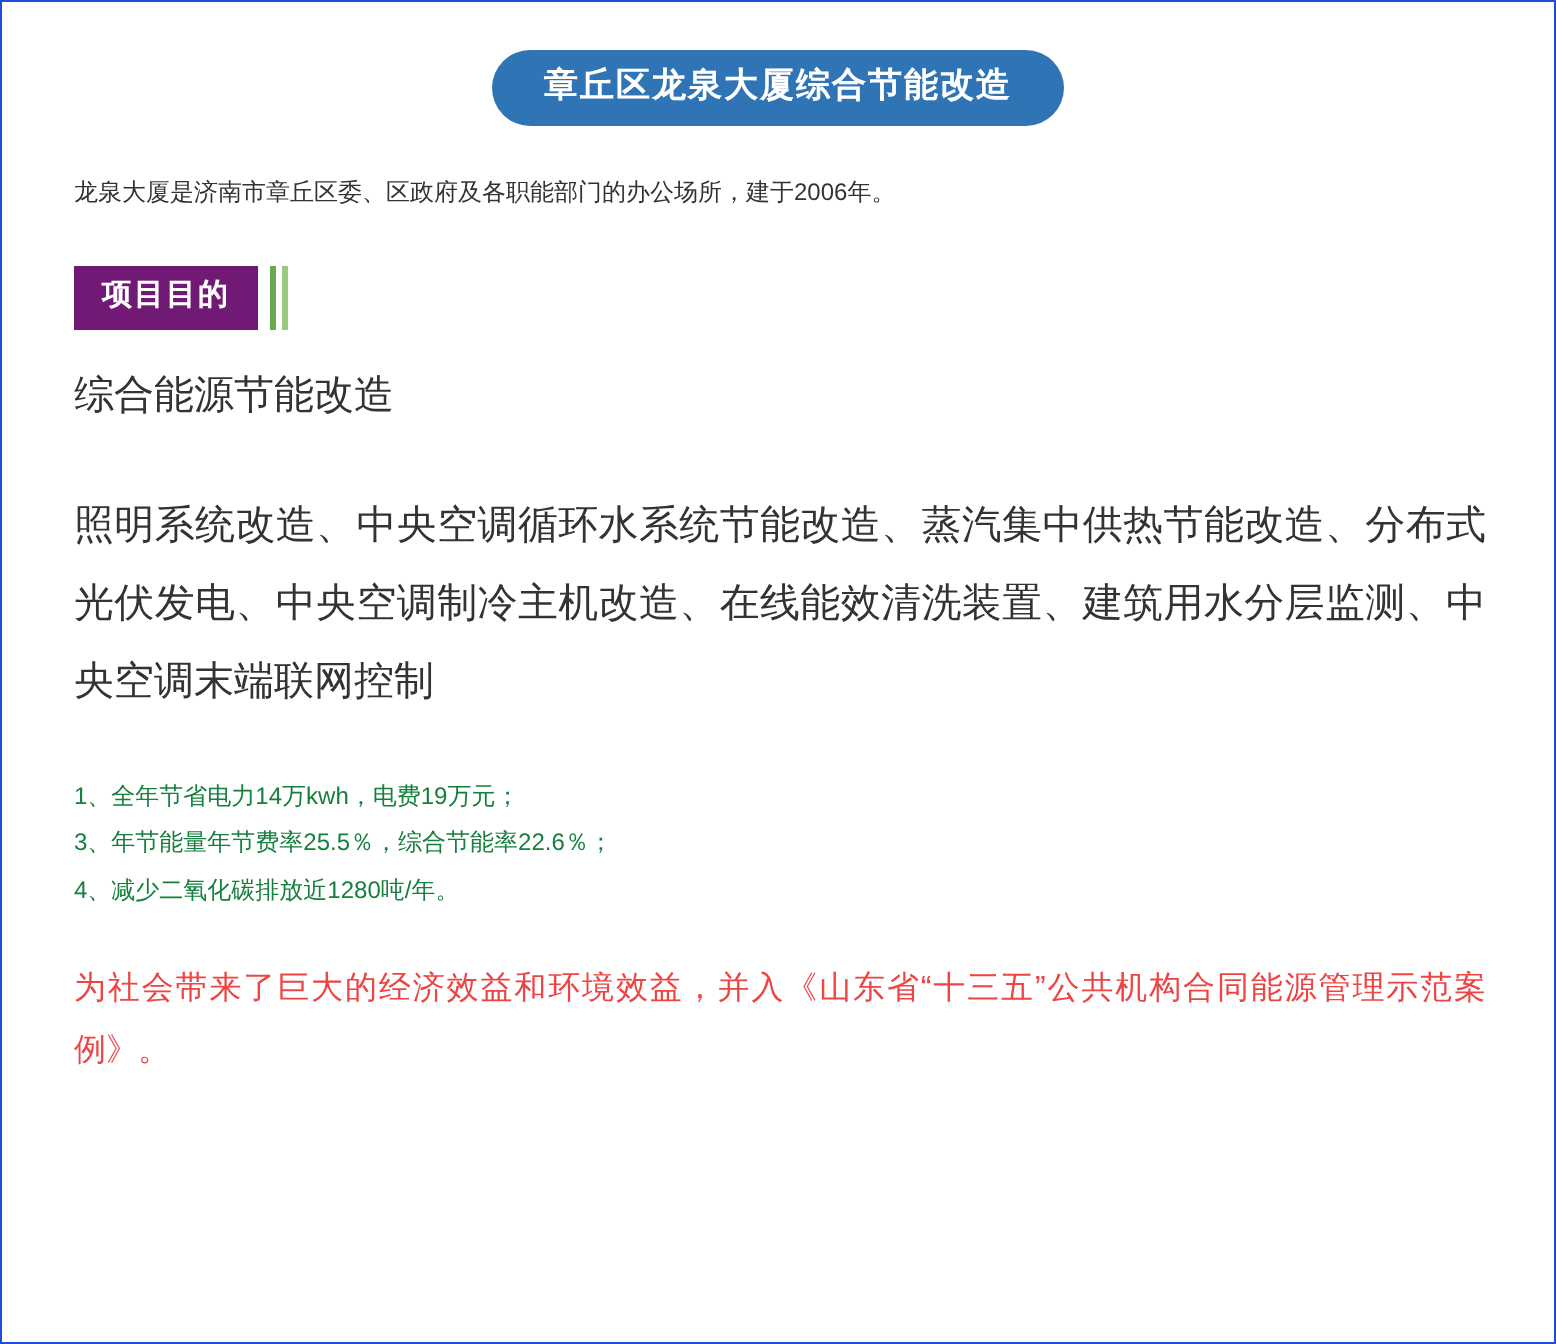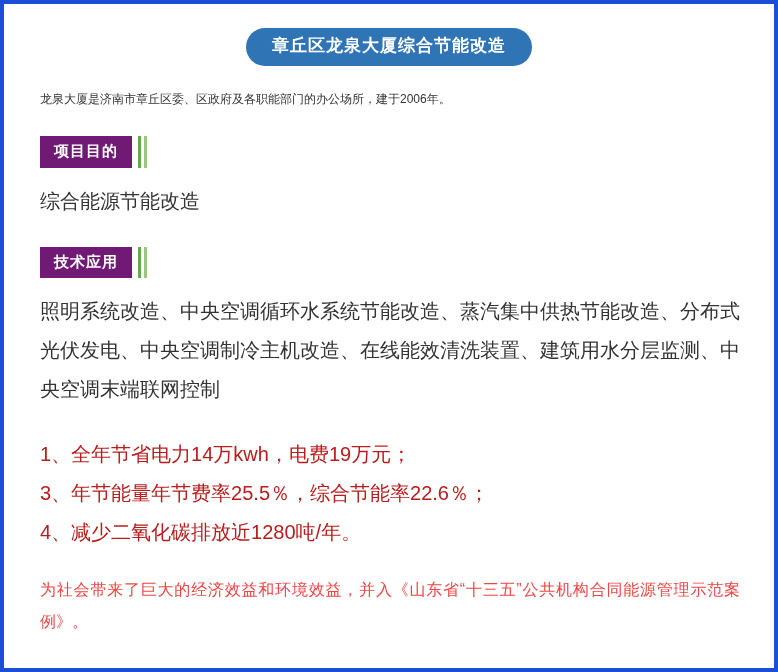--- a/index.html
+++ b/index.html
@@ -12,21 +12,21 @@
     background: #ffffff;
     font-family: "Liberation Sans", sans-serif;
     color: #333333;
     overflow: hidden;
   }
   .page {
     position: relative;
     width: 778px;
     height: 672px;
     box-sizing: border-box;
-    border: 4px solid #1d4ed8;
+    border: 1px solid #1d4ed8;
     background: #ffffff;
   }
   .inner {
     padding: 18px 34px 10px 34px;
   }
   .title-wrap {
     text-align: center;
     margin: 6px 0 22px 0;
   }
   .title-pill {
@@ -76,23 +76,23 @@
     font-size: 20px;
     line-height: 1.95;
     color: #333333;
     margin: 0 0 26px 2px;
     text-align: justify;
   }
   .list {
     margin: 0 0 22px 2px;
   }
   .list .li {
-    font-size: 20px;
+    font-size: 12px;
     line-height: 1.95;
-    color: #b91c1c;
+    color: #15803d;
   }
   .closing {
     font-size: 16px;
     line-height: 1.95;
     color: #ef4444;
     margin: 0 0 0 2px;
     text-align: justify;
   }
 </style>
 </head>
@@ -109,27 +109,20 @@
 
     <div class="section-head">
       <span class="label">项目目的</span>
       <span class="bars">
           <i class="b1"></i>
           <i class="b2"></i>
         </span>
     </div>
     <p class="body-text">综合能源节能改造</p>
 
-    <div class="section-head">
-      <span class="label">技术应用</span>
-      <span class="bars">
-          <i class="b1"></i>
-          <i class="b2"></i>
-        </span>
-    </div>
     <p class="body-text">照明系统改造、中央空调循环水系统节能改造、蒸汽集中供热节能改造、分布式光伏发电、中央空调制冷主机改造、在线能效清洗装置、建筑用水分层监测、中央空调末端联网控制</p>
 
     <div class="list">
       <div class="li">1、全年节省电力14万kwh，电费19万元；</div>
       <div class="li">3、年节能量年节费率25.5％，综合节能率22.6％；</div>
       <div class="li">4、减少二氧化碳排放近1280吨/年。</div>
     </div>
 
     <p class="closing">为社会带来了巨大的经济效益和环境效益，并入《山东省“十三五”公共机构合同能源管理示范案例》。</p>
 

